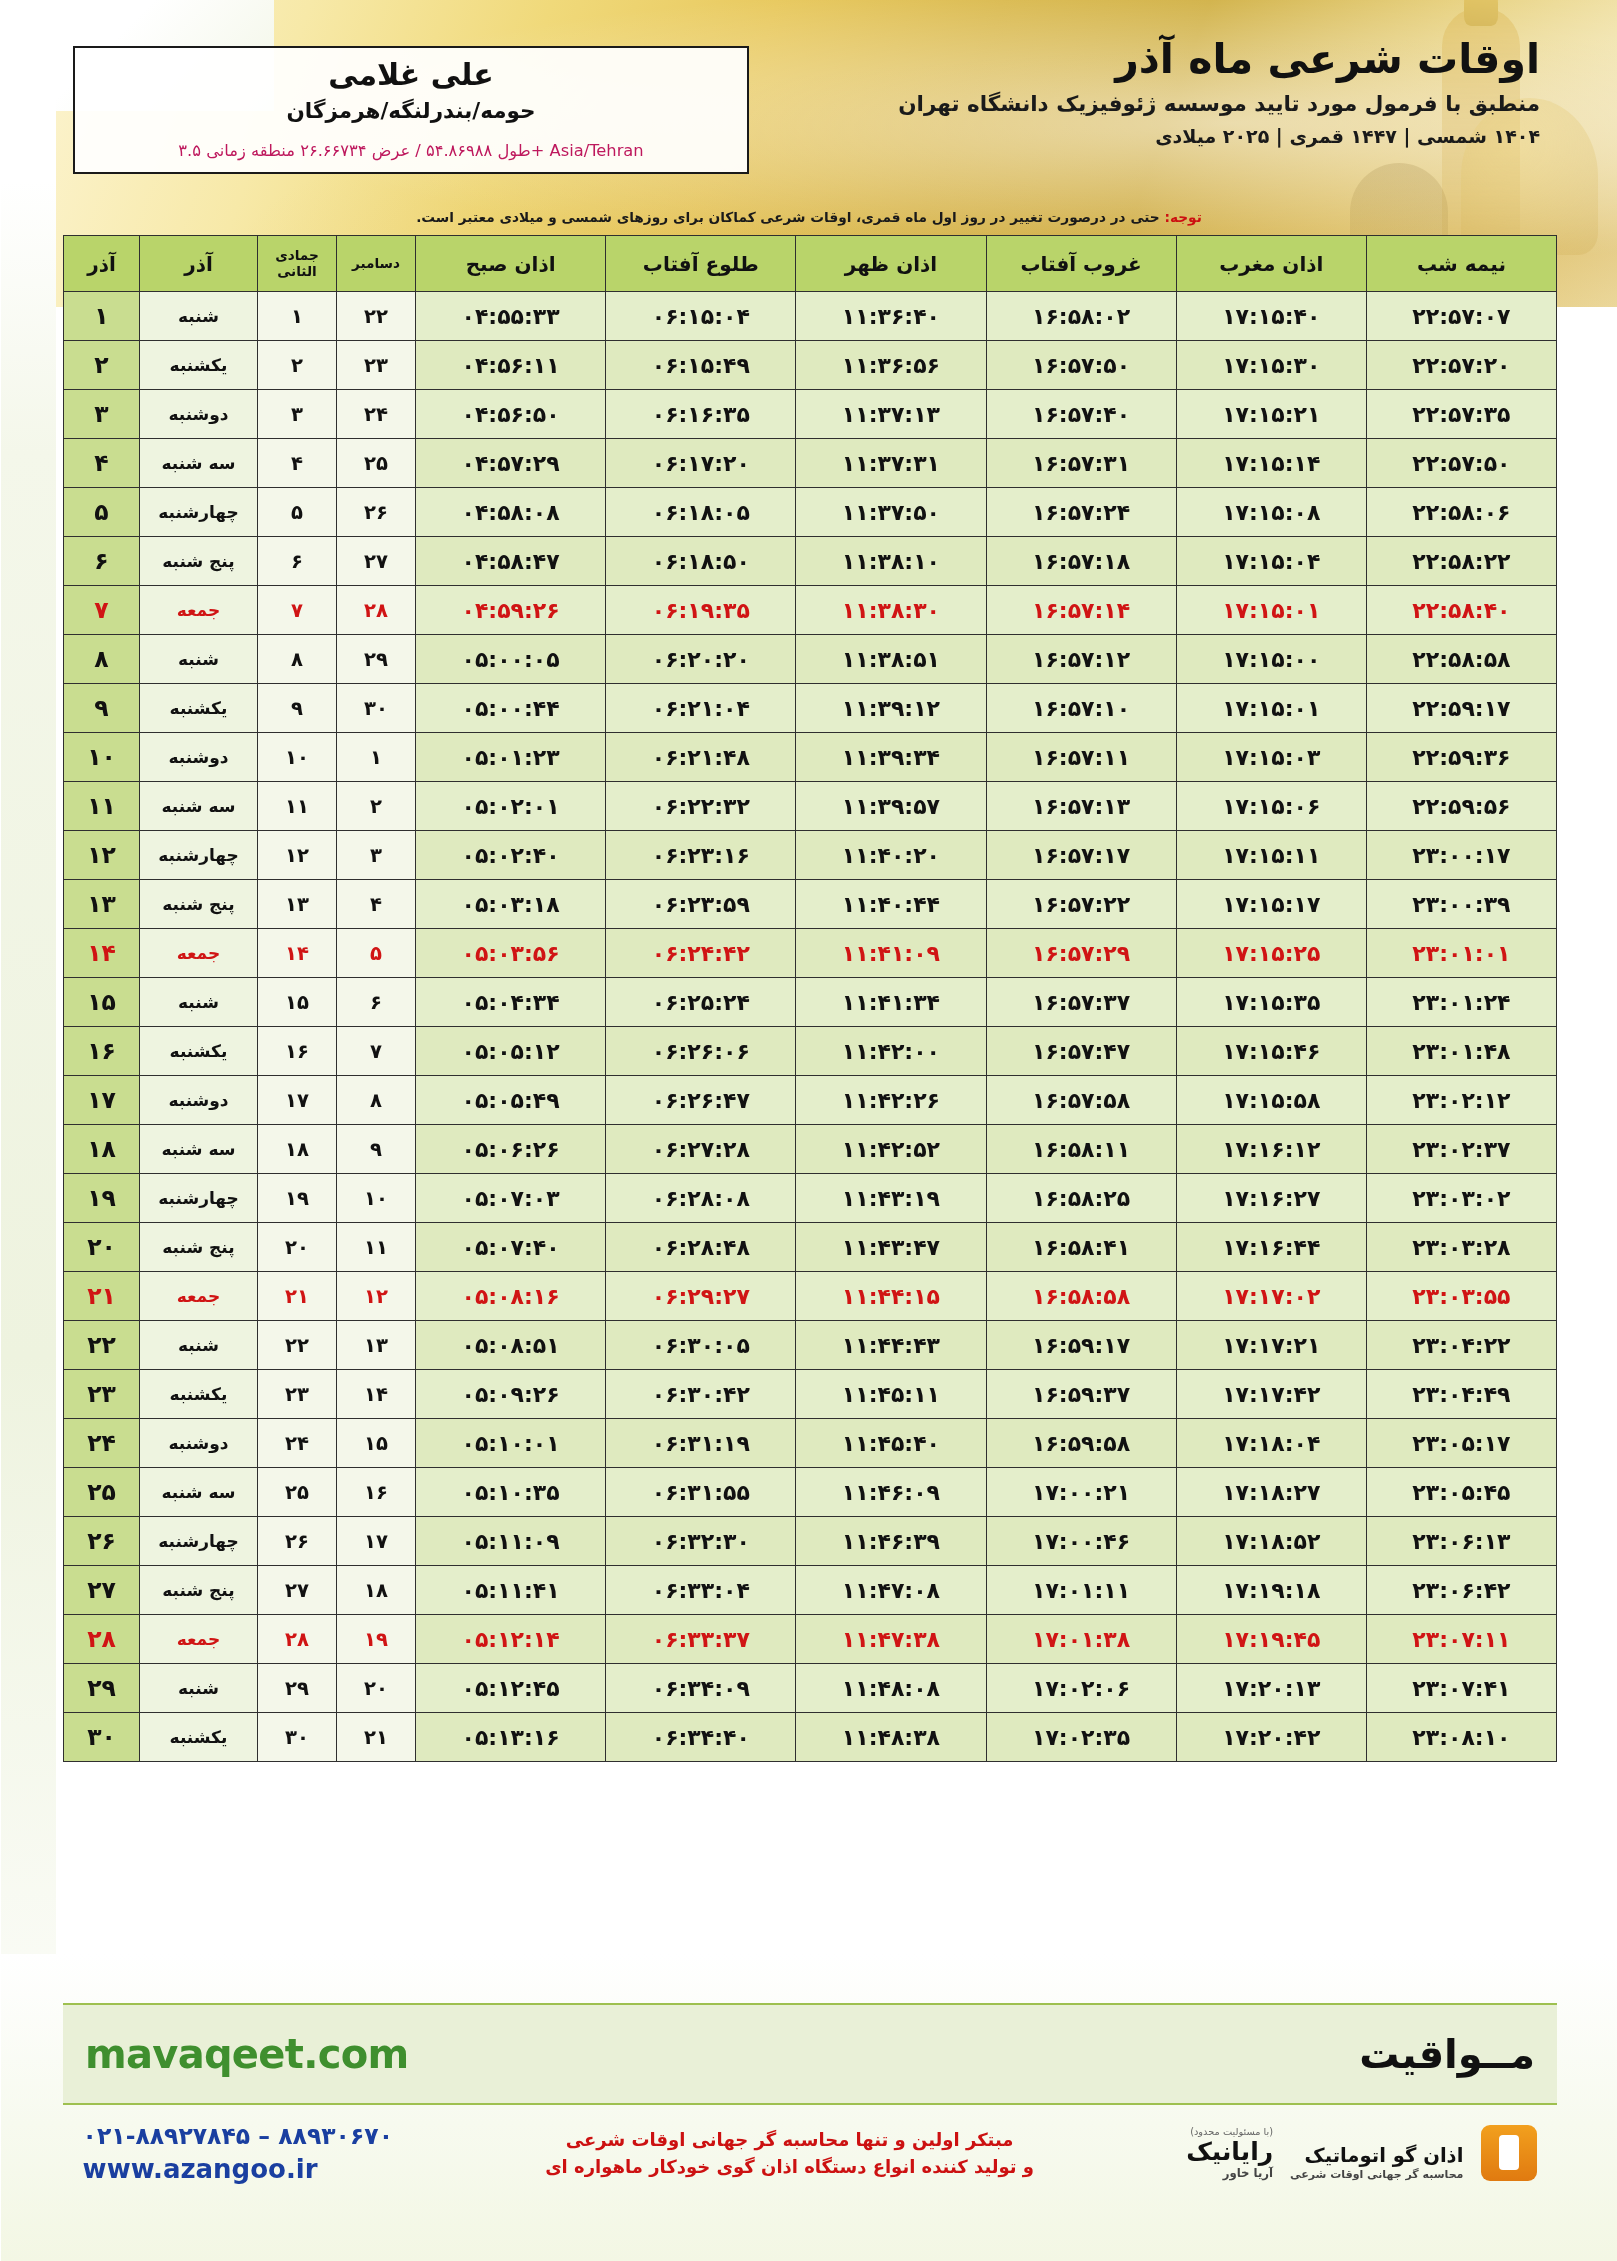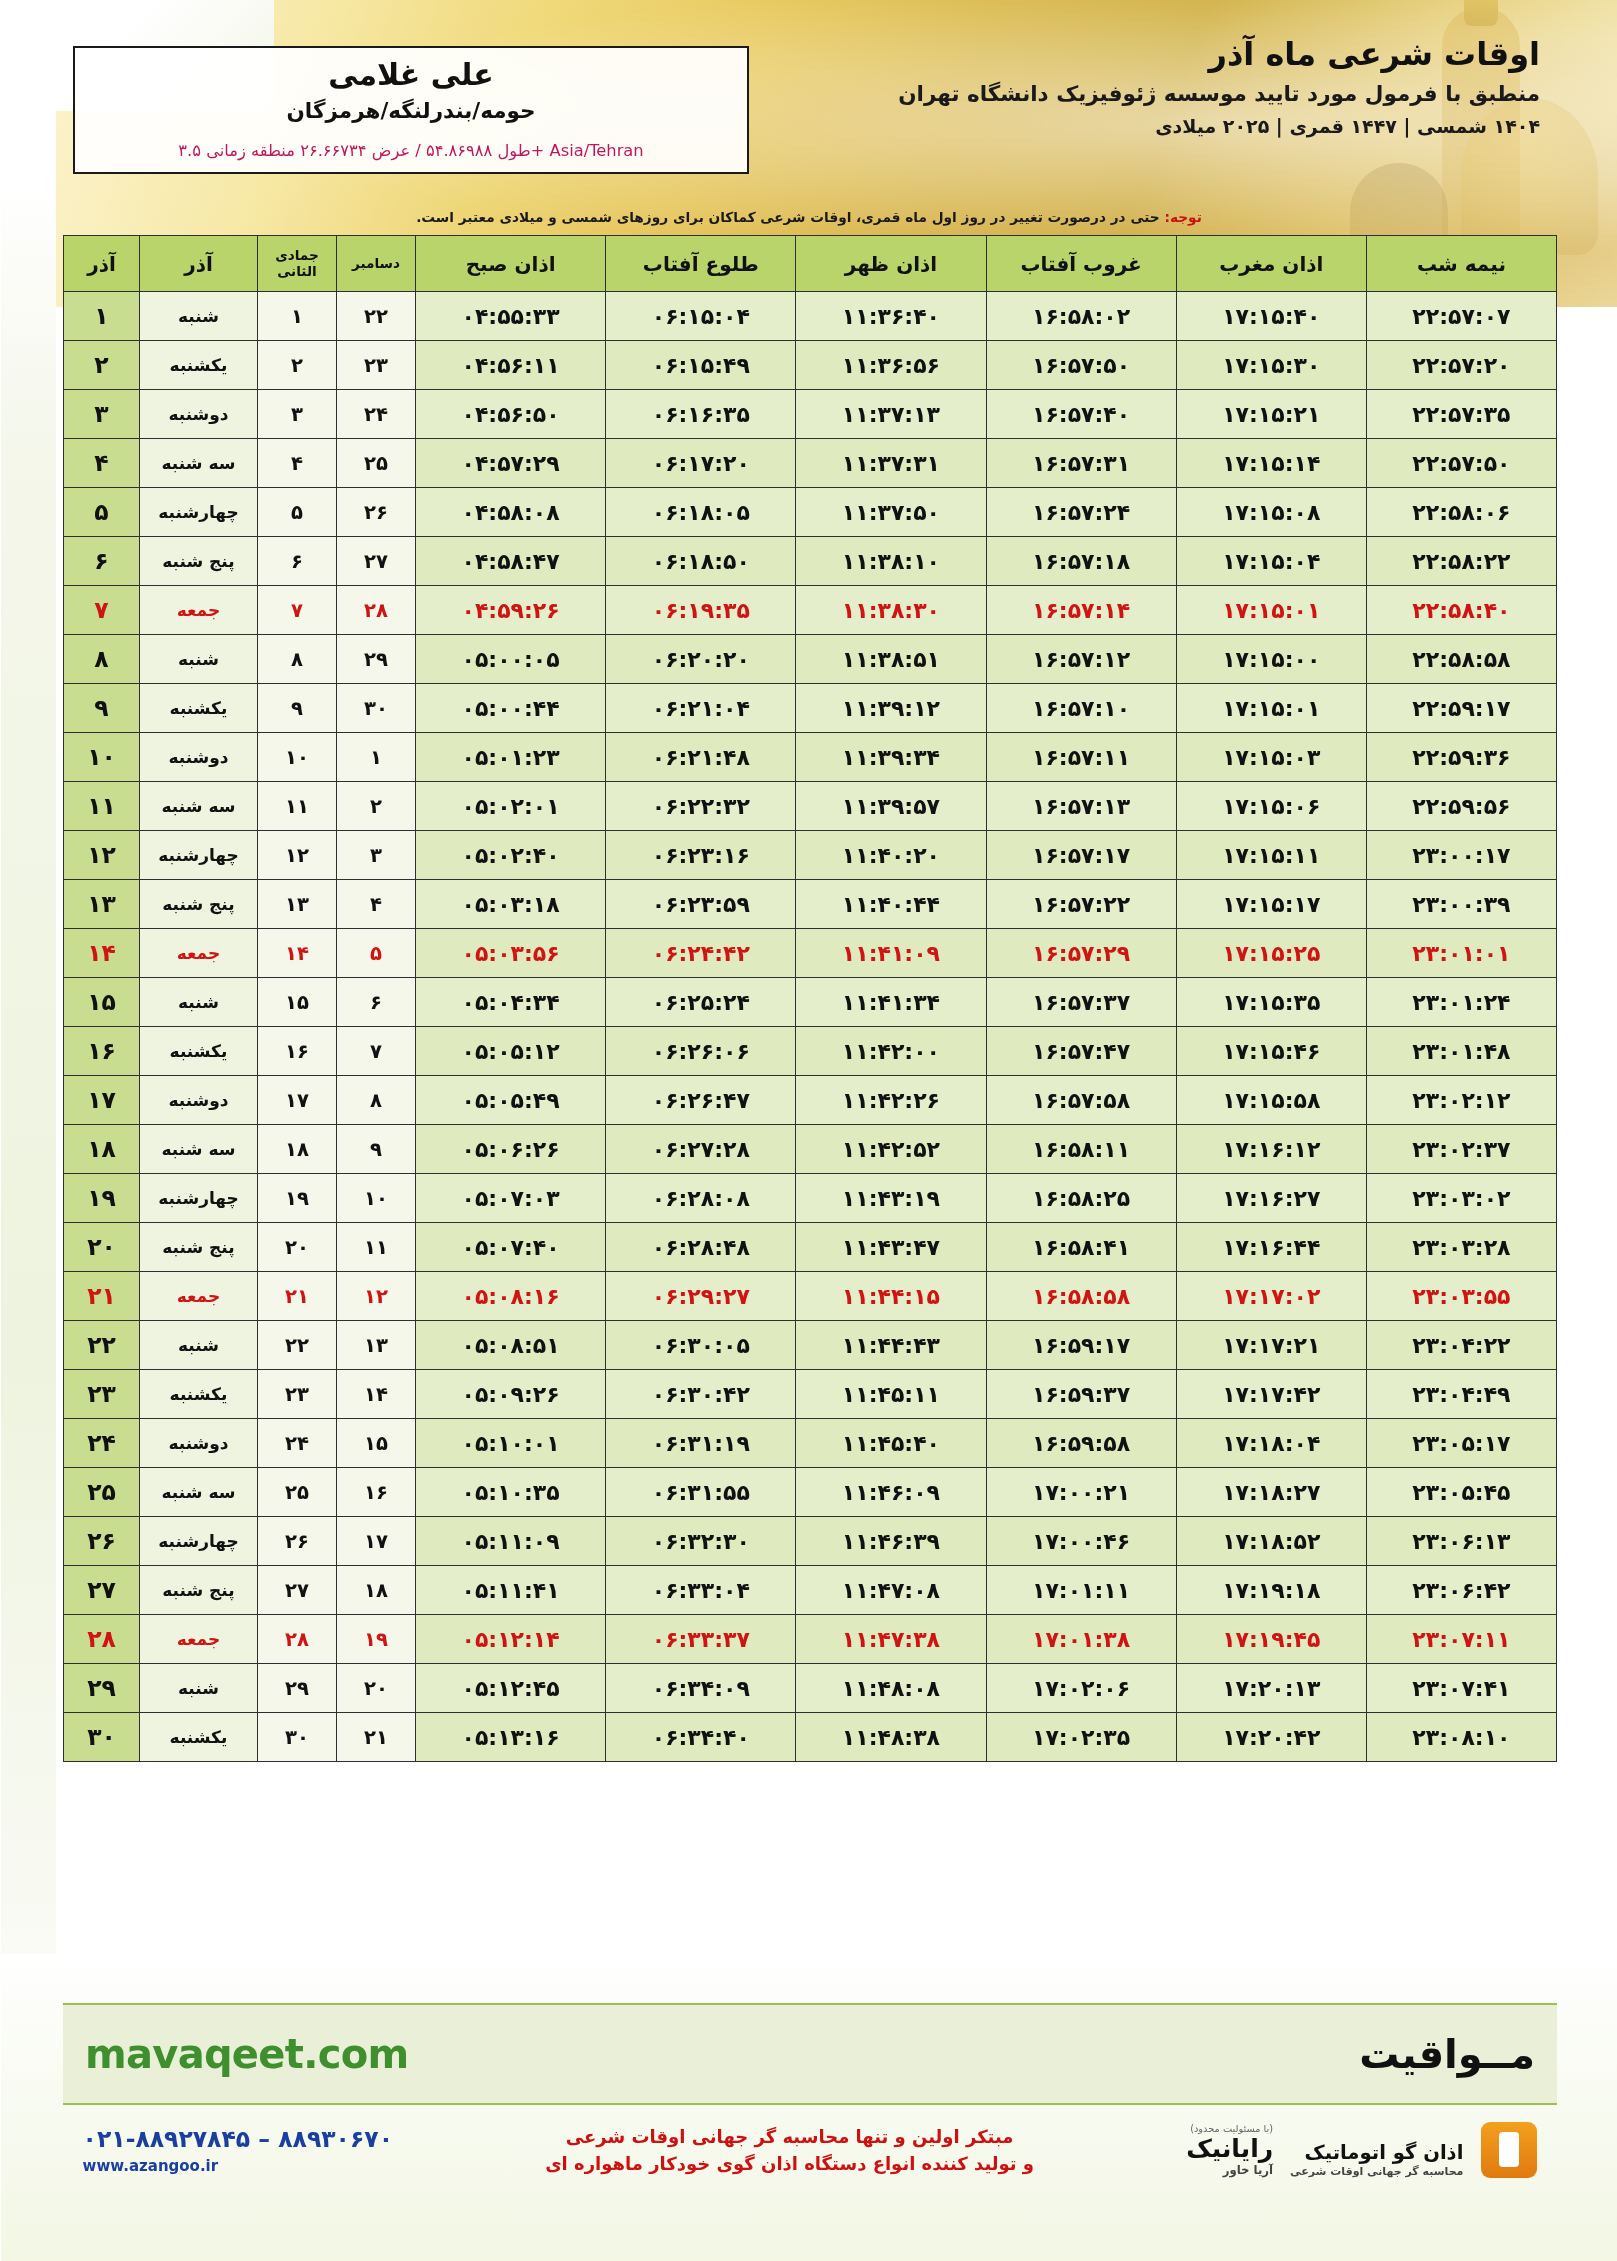--- a/index.html
+++ b/index.html
@@ -56,21 +56,21 @@
     position:absolute;top:0;left:0;width:274px;height:111px;
     background:linear-gradient(135deg,#ffffff 40%,#f2f6e6 100%);
   }
 
   
   .header{
     position:absolute;top:36px;right:78px;width:913px;text-align:right;
     z-index:5;
   }
   .header h1{
-    margin:0;font-size:32px;font-weight:bold;color:#111;letter-spacing:-0.7px;
+    margin:0;font-size:41px;font-weight:bold;color:#111;letter-spacing:-0.7px;
     line-height:1.15;
   }
   .header h2{
     margin:7.8px 0 0;font-size:21.5px;font-weight:bold;color:#1a1a1a;
   }
   .header h3{
     margin:9px 0 0;font-size:19px;font-weight:bold;color:#1a1a1a;
   }
 
   
@@ -143,21 +143,21 @@
   .brand-right .mavaqeet{font-size:40px;font-weight:bold;color:#111;letter-spacing:-0.7px;}
   .brand-right .tagline{font-size:19.6px;font-weight:bold;color:#222;}
   .brand-left .site{font-size:40px;font-weight:bold;color:#3f8f2e;letter-spacing:-0.7px;}
 
   .footer-bottom{
     display:flex;align-items:center;justify-content:space-between;
     padding:17px 19.6px 0;
   }
   .fb-left{direction:ltr;text-align:left;}
   .fb-left .phone{font-size:23.5px;font-weight:bold;color:#1a3fa0;}
-  .fb-left .web{font-size:15px;font-weight:bold;color:#1a3fa0;margin-top:3.9px;}
+  .fb-left .web{font-size:26px;font-weight:bold;color:#1a3fa0;margin-top:3.9px;}
   .fb-mid{text-align:center;color:#cc1111;font-size:18px;font-weight:bold;line-height:1.5;}
   .fb-right{display:flex;align-items:center;gap:17px;}
   .logo-azangoo{
     display:flex;align-items:flex-end;gap:18px;
   }
   .logo-azangoo .mark{
     width:56px;height:56px;border-radius:9px;
     background:linear-gradient(180deg,#f2a01e,#e07a10);
     position:relative;
   }

